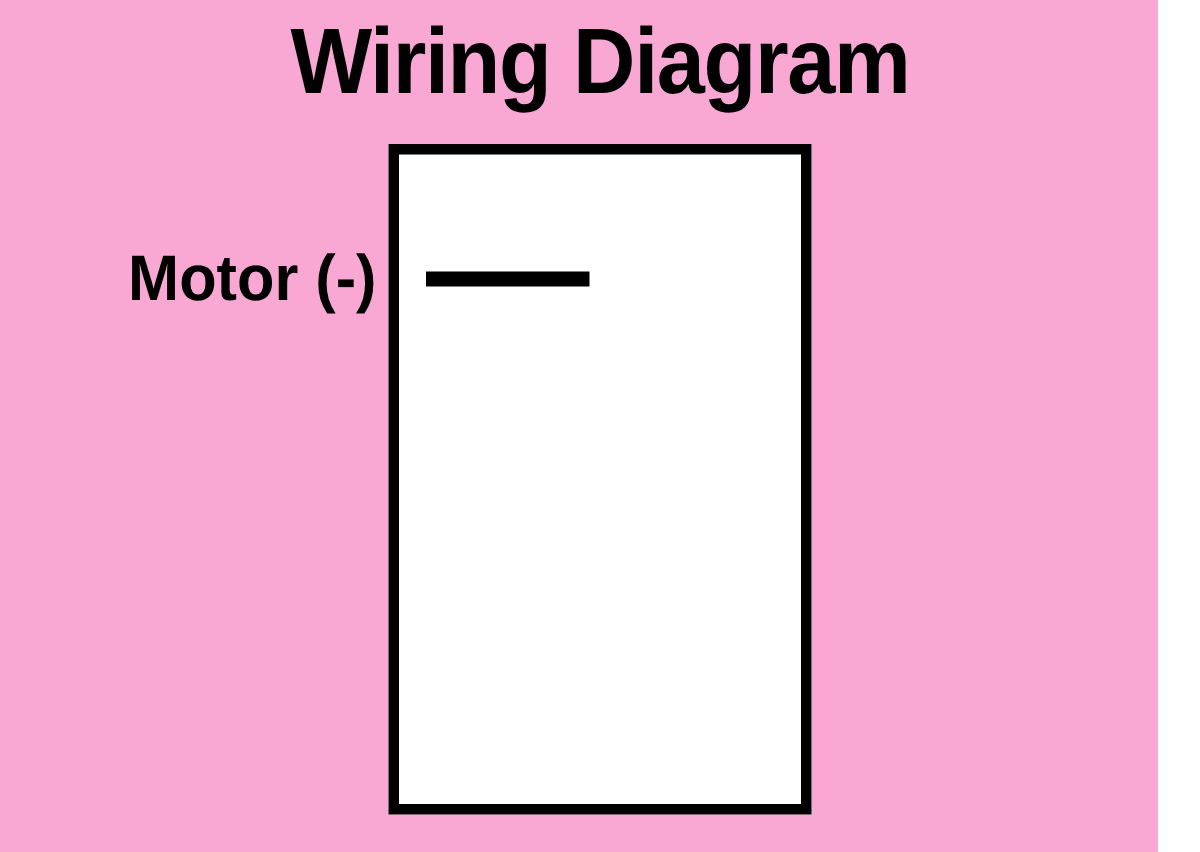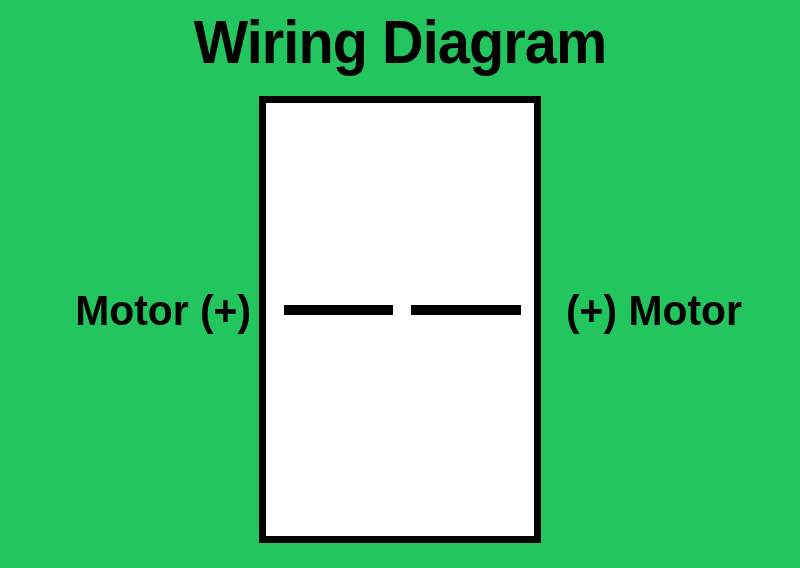--- a/index.html
+++ b/index.html
@@ -2,26 +2,27 @@
 <html><head>
 <meta charset="utf-8">
 <style>
   html, body {
     margin: 0;
     padding: 0;
     background: #ffffff;
   }
   #canvas {
     position: relative;
-    width: 800px;
+    width: 724px;
     height: 568px;
-    background: #22c55e;
+    background: #f9a8d4;
     overflow: hidden;
     font-family: "Liberation Sans", "DejaVu Sans", sans-serif;
     color: #000000;
+    padding-left: 48px;
   }
 
   
   #title {
     position: absolute;
     left: 0;
     top: 6px;
     width: 800px;
     text-align: center;
     font-size: 62px;
@@ -91,22 +92,21 @@
 </style>
 </head>
 <body>
 
 <div id="canvas">
 
   <div id="title">Wiring Diagram</div>
 
   <div id="switch-body"></div>
 
+  <div class="terminal-row row-0">
+    <div class="side-label left">Motor (-)</div>
+    <div class="contact-bar seg-a"></div>
 
-  <div class="terminal-row row-1">
-    <div class="side-label left">Motor (+)</div>
-    <div class="contact-bar seg-a"></div>
-    <div class="contact-bar seg-b"></div>
-    <div class="side-label right">(+) Motor</div>
   </div>
+
 
 
 </div>
 
 </body></html>

